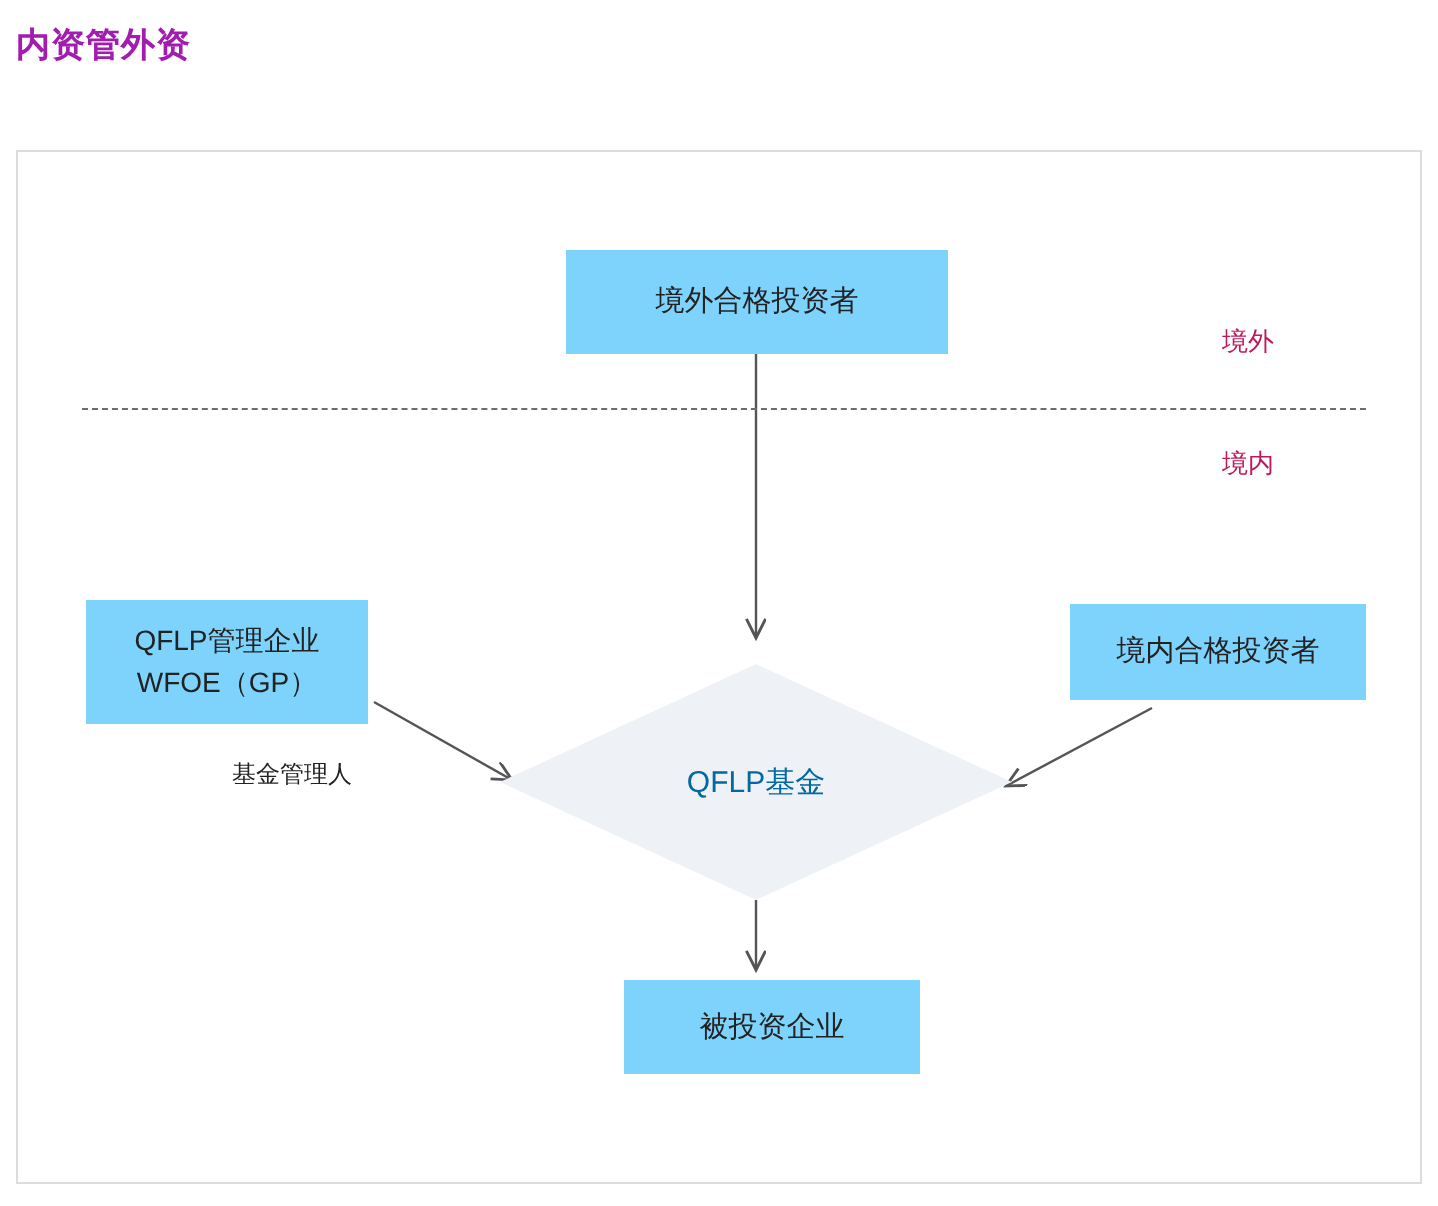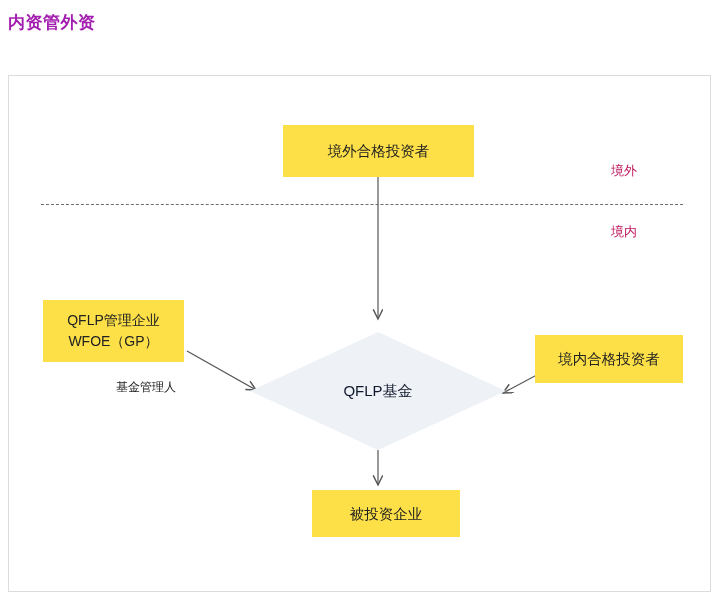--- a/index.html
+++ b/index.html
@@ -34,21 +34,21 @@
     top: 75px;
     width: 703px;
     height: 517px;
     border: 1px solid #dcdcdc;
     background: #ffffff;
     box-sizing: border-box;
   }
 
   .node-box {
     position: absolute;
-    background: #fde047;
+    background: #7dd3fc;
     color: #222222;
     font-size: 14.5px;
     line-height: 22px;
     display: flex;
     align-items: center;
     justify-content: center;
     text-align: center;
     box-sizing: border-box;
     white-space: pre-line;
   }
@@ -70,21 +70,20 @@
     font-size: 14px;
     line-height: 21px;
   }
 
   
   #node-onshore-investor {
     left: 526px;
     top: 226px;
     width: 148px;
     height: 48px;
-    margin-top: 33px;
   }
 
   
   #node-invested-enterprise {
     left: 303px;
     top: 414px;
     width: 148px;
     height: 47px;
     font-family: Liberation Serif, serif;
   }
@@ -105,21 +104,21 @@
   #node-qflp-fund .diamond-label {
     position: absolute;
     left: 0;
     top: 0;
     width: 256px;
     height: 118px;
     display: flex;
     align-items: center;
     justify-content: center;
     font-size: 15px;
-    color: #0f172a;
+    color: #0369a1;
     text-align: center;
   }
 
   
   #boundary-divider {
     position: absolute;
     left: 32px;
     top: 128px;
     width: 642px;
     height: 0;

